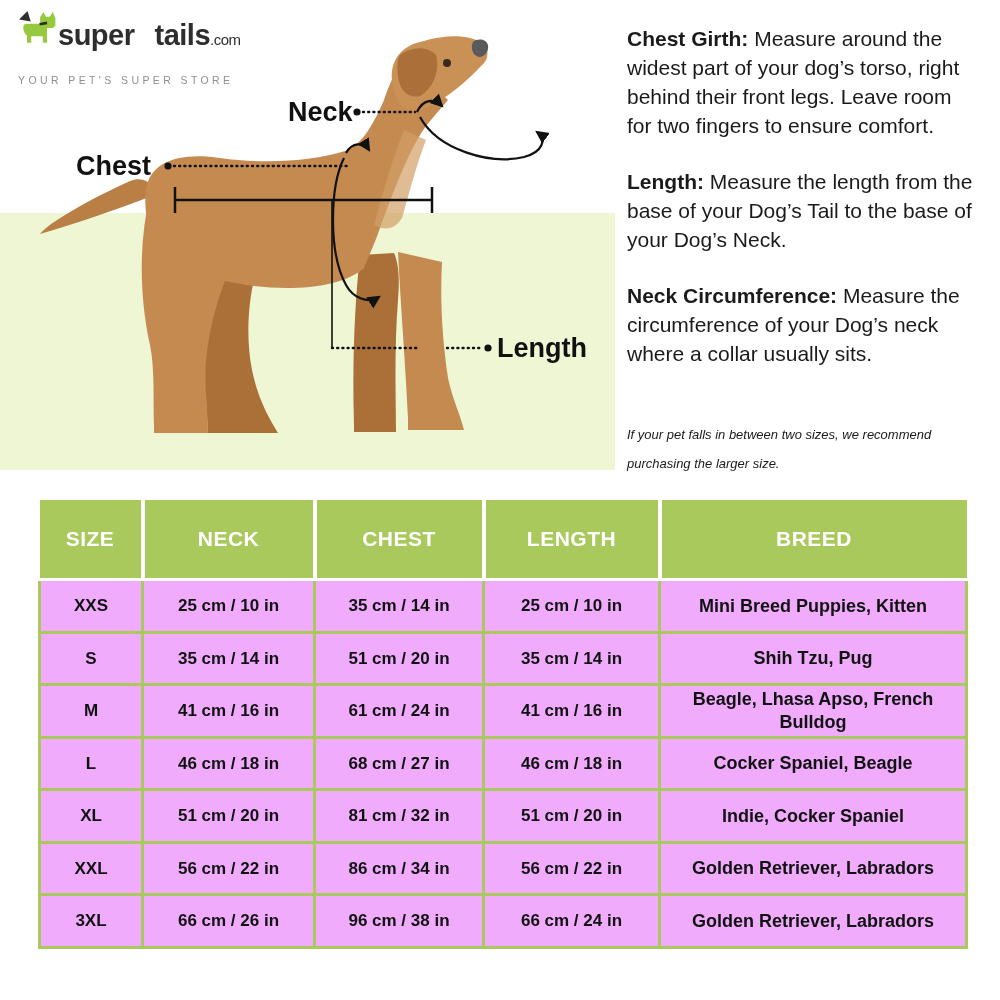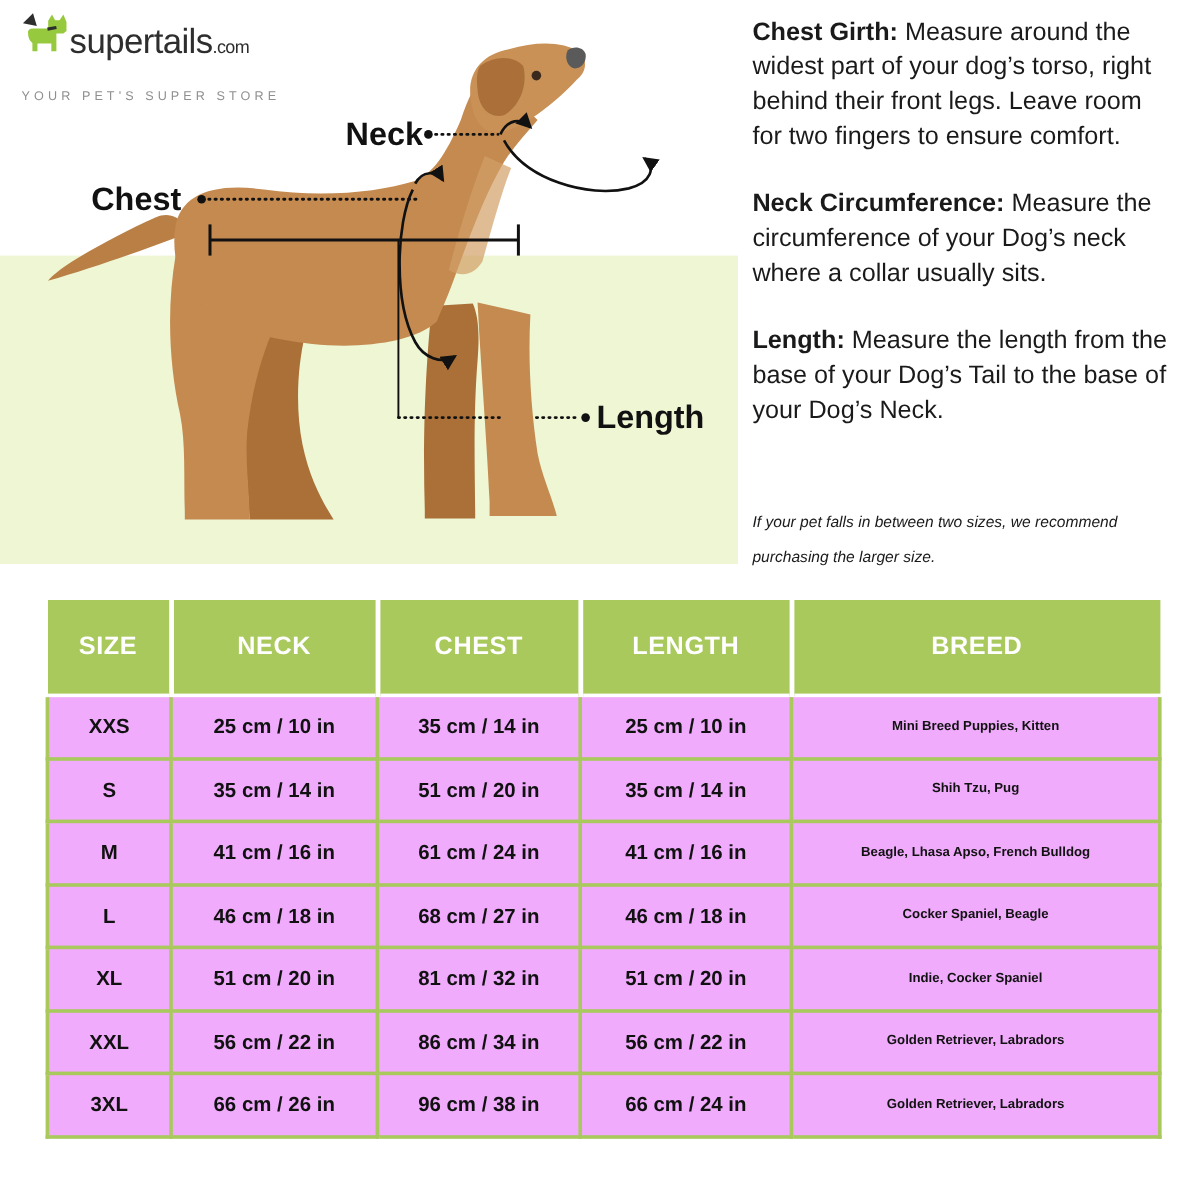--- a/index.html
+++ b/index.html
@@ -4,47 +4,47 @@
 <style>
   html,body{margin:0;padding:0;background:#fff;}
   body{font-family:"Liberation Sans","DejaVu Sans",sans-serif;color:#181818;}
   #page{position:relative;width:1000px;height:1000px;background:#fff;overflow:hidden;}
 
   
   .logo{position:absolute;left:18px;top:10px;cursor:pointer;}
   .logo-row{display:flex;align-items:flex-end;}
   .logo-mark{width:38px;height:40px;margin-right:2px;}
   .logo-text{font-size:29px;line-height:1;letter-spacing:-0.5px;color:#2e2e2e;white-space:nowrap;}
-  .logo-text .b{font-weight:400;}
-  .logo-text .l{font-weight:400;}
+  .logo-text .b{font-weight:700;}
+  .logo-text .l{font-weight:700;margin-left:20px;}
   .logo-text .tld{font-size:15px;font-weight:400;}
   .tagline{margin-top:24px;font-size:10.5px;font-weight:500;letter-spacing:3.4px;color:#8f8f8f;white-space:nowrap;}
 
   
   .hero{position:absolute;left:0;top:0;width:620px;height:490px;}
   .diagram-label{position:absolute;font-size:27px;font-weight:700;color:#111;line-height:1;}
   #label-neck{left:288px;top:99px;}
   #label-chest{left:76px;top:153px;}
   #label-length{left:497px;top:335px;}
 
   
-  .guide{position:absolute;left:627px;top:12px;width:352px;}
+  .guide{position:absolute;left:627px;top:24px;width:352px;}
   .guide p{margin:0 0 27px 0;font-size:21px;line-height:29px;color:#1a1a1a;}
   .guide .term{font-weight:700;}
   .note{position:absolute;left:627px;top:420px;width:352px;font-size:13px;line-height:29px;font-style:italic;color:#1a1a1a;}
 
   
   .chart-wrap{position:absolute;left:38px;top:500px;}
   table.size-chart{border-collapse:collapse;table-layout:fixed;width:927px;}
   .size-chart th{background:#a9c95d;color:#fff;font-weight:700;font-size:21px;letter-spacing:0.5px;
       height:54px;border-right:4px solid #fff;border-bottom:3px solid #fff;padding:12px;}
   .size-chart th:last-child{border-right:none;}
   .size-chart td{background:#f0abfc;border:3px solid #a9c95d;text-align:center;vertical-align:middle;
       font-weight:700;font-size:17px;color:#111;height:49.5px;padding:0 10px;line-height:1.25;}
-  .size-chart td.breed{padding:0 26px;font-size:11px;}
+  .size-chart td.breed{padding:0 26px;font-size:18px;}
   .size-chart col.c-size{width:103px;}
   .size-chart col.c-neck{width:172px;}
   .size-chart col.c-chest{width:169px;}
   .size-chart col.c-length{width:176px;}
   .size-chart col.c-breed{width:307px;}
 </style>
 </head>
 <body>
 
 <div id="page">
@@ -125,23 +125,23 @@
   </svg>
 
   <div class="diagram-label" id="label-neck">Neck</div>
   <div class="diagram-label" id="label-chest">Chest</div>
   <div class="diagram-label" id="label-length">Length</div>
 
   <div class="guide">
 
       <p><span class="term">Chest Girth:</span><span> Measure around the widest part of your dog’s torso, right behind their front legs. Leave room for two fingers to ensure comfort.</span></p>
 
+      <p><span class="term">Length:</span><span> Measure the length from the base of your Dog’s Tail to the base of your Dog’s Neck.</span></p>
+
       <p><span class="term">Neck Circumference:</span><span> Measure the circumference of your Dog’s neck where a collar usually sits.</span></p>
-
-      <p><span class="term">Length:</span><span> Measure the length from the base of your Dog’s Tail to the base of your Dog’s Neck.</span></p>
     </div>
 
   <div class="note">If your pet falls in between two sizes, we recommend purchasing the larger size.</div>
 
   <div class="chart-wrap">
     <table class="size-chart">
       <colgroup>
         <col class="c-size">
           <col class="c-neck">
           <col class="c-chest">

